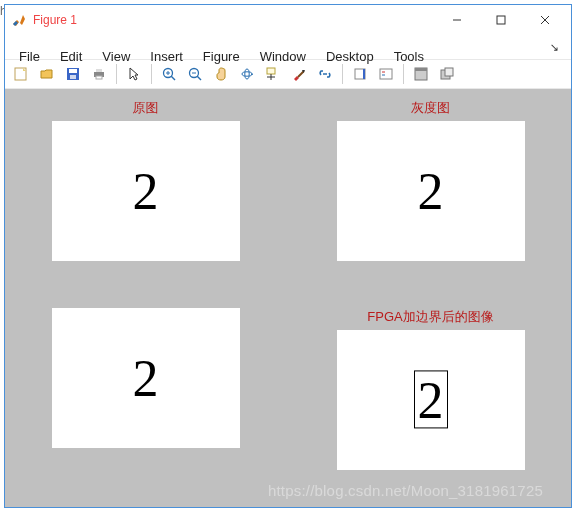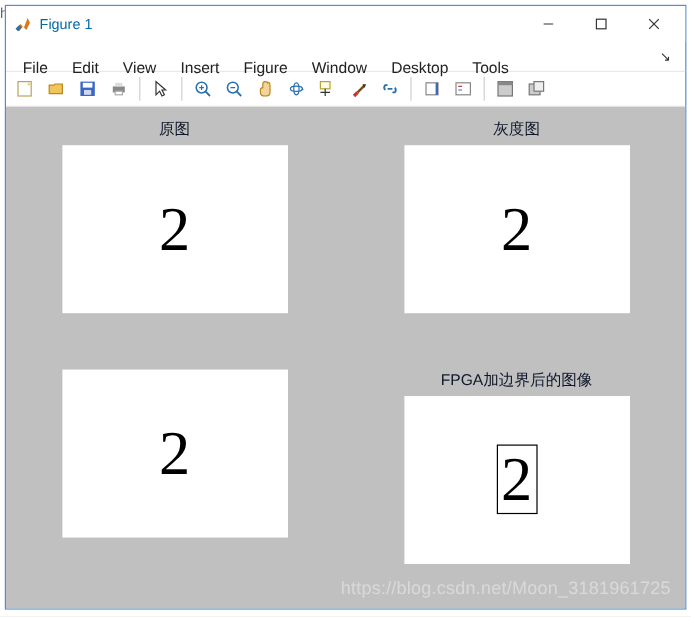--- a/index.html
+++ b/index.html
@@ -21,21 +21,21 @@
     flex-direction: column;
     position: relative;
   }
   .titlebar {
     height: 30px;
     background: #fff;
     display: flex;
     align-items: center;
     padding: 0 4px 0 6px;
     font-size: 12px;
-    color: #0369a1;
+    color: #ef4444;
   }
   .titlebar .appicon {
     width: 16px; height: 16px;
     margin-right: 6px;
     display: inline-flex;
     align-items: center; justify-content: center;
   }
   .titlebar .spacer { flex: 1; }
   .winbtn {
     width: 44px; height: 28px;
@@ -90,21 +90,21 @@
     column-gap: 40px;
     height: 100%;
   }
   .subplot {
     display: flex;
     flex-direction: column;
     align-items: center;
   }
   .subtitle {
     font-size: 13px;
-    color: #0f172a;
+    color: #b91c1c;
     margin-bottom: 4px;
     height: 18px;
     white-space: nowrap;
   }
   .axes {
     background: #fff;
     width: 188px;
     height: 140px;
     display: flex;
     align-items: center;
@@ -117,21 +117,21 @@
   .axes.with-box .box {
     position: absolute;
     border: 1.5px solid #000;
     width: 34px;
     height: 58px;
     left: 50%; top: 50%;
     transform: translate(-50%, -51%);
   }
   .watermark {
     position: absolute;
-    right: 12px; bottom: 8px;
+    right: 28px; bottom: 8px;
     font-size: 15px;
     color: rgba(255,255,255,0.4);
     letter-spacing: 0.2px;
     pointer-events: none;
   }
   .leftedge {
     position: absolute; left:0; top:4px;
     font-size:12px; color:#666; width:4px; overflow:hidden;
   }
 </style>

